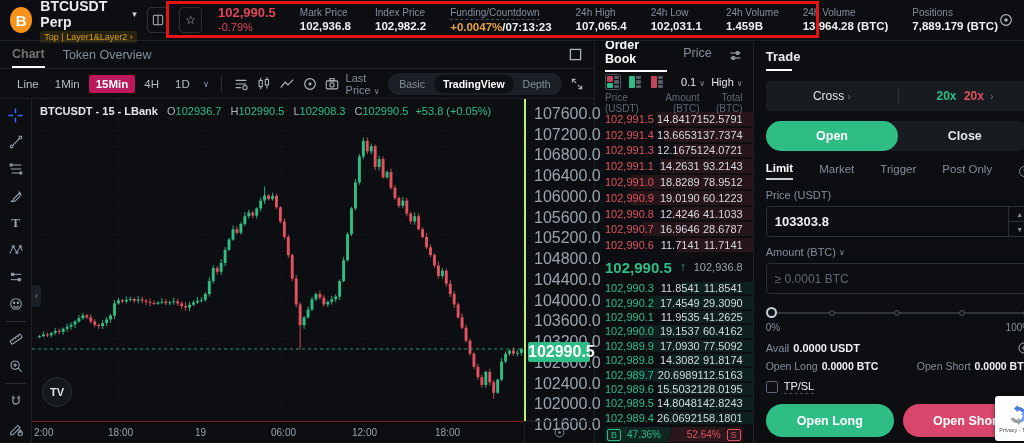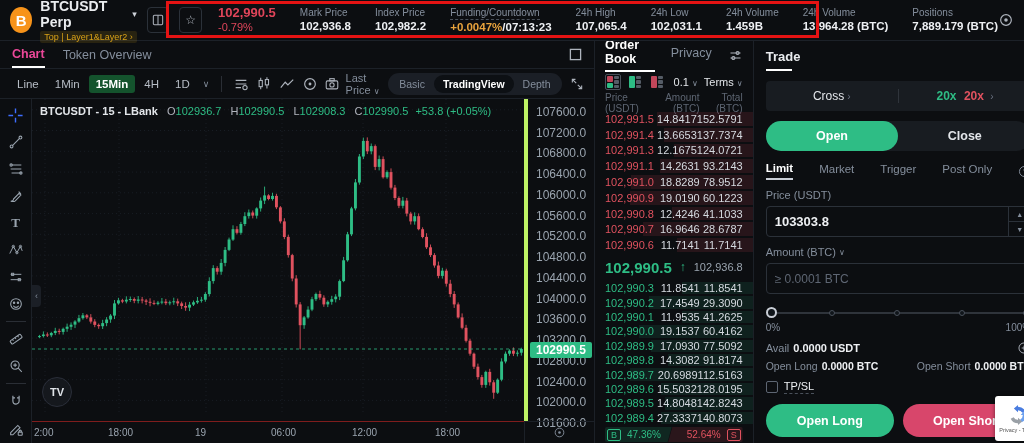--- a/index.html
+++ b/index.html
@@ -32,25 +32,25 @@
 
   
   .main { display:flex; height:402px; }
   .chart-col { width:595px; border-right:1px solid #1c2128; display:flex; flex-direction:column; }
   .ob-col { width:212px; border-right:1px solid #1c2128; display:flex; flex-direction:column; }
   .trade-col { flex:1; position:relative; padding:8px 12px 0 12px; }
 
   
   .chart-tabs { height:28px; border-bottom:1px solid #1c2128; display:flex; align-items:center; padding:0 12px; gap:18px; }
   .ctab { font-size:12.5px; color:#848e9c; cursor:pointer; height:100%; display:flex; align-items:center; }
-  .ctab.active { color:#ec4899; font-weight:bold; border-bottom:2px solid #fff; }
+  .ctab.active { color:#737373; font-weight:bold; border-bottom:2px solid #fff; }
   .tabs-right { margin-left:auto; color:#aeb4bd; display:flex; align-items:center; }
   .chart-toolbar { height:30px; border-bottom:1px solid #1c2128; display:flex; align-items:center; padding:0 10px; gap:4px; }
   .tb-item { color:#b7bdc6; font-size:11.5px; padding:3px 7px; border-radius:3px; cursor:pointer; }
-  .tb-item.active { background:#14532d; color:#fff; font-weight:bold; }
+  .tb-item.active { background:#be185d; color:#fff; font-weight:bold; }
   .tb-caret { color:#848e9c; font-size:9px; padding:0 2px; }
   .tb-div { width:1px; height:16px; background:#2a2e35; margin:0 6px; }
   .tb-icon { width:24px; height:22px; display:flex; align-items:center; justify-content:center; color:#aeb4bd; cursor:pointer; }
   .tb-right { margin-left:auto; display:flex; align-items:center; gap:8px; }
   .last-price { font-size:11px; color:#848e9c; cursor:pointer; }
   .mode-group { background:#1b1f26; border-radius:13px; padding:2px; display:flex; }
   .mode-item { font-size:10.5px; color:#848e9c; padding:3px 9px; border-radius:11px; cursor:pointer; }
   .mode-item.active { background:#0d1014; color:#fff; font-weight:bold; }
 
   
@@ -63,21 +63,21 @@
   .canvas { position:absolute; left:32px; top:0; width:493px; bottom:28px; overflow:hidden; }
   .legend { position:absolute; left:8px; top:6px; font-size:11px; z-index:5; white-space:nowrap; }
   .legend b { color:#e3e6ea; font-weight:bold; }
   .lg-l { color:#b2b5be; margin-left:6px; } .lg-v { color:#2ebd85; }
   .tv-logo { position:absolute; left:10px; bottom:8px; width:30px; height:30px; border-radius:50%;
              background:#15181d; border:1px solid #2a2e39; color:#dfe3e8; font-weight:bold; font-size:11px;
              display:flex; align-items:center; justify-content:center; z-index:5; }
   .collapse-tab { position:absolute; left:0; top:186px; width:9px; height:22px; background:#1b1f26;
                   border-radius:0 4px 4px 0; color:#848e9c; font-size:9px; display:flex; align-items:center;
                   justify-content:center; z-index:5; cursor:pointer; }
-  .yaxis { position:absolute; right:0; top:0; width:70px; bottom:22px; border-left:4px solid #bef264; font-size:12px; color:#9aa4af; }
+  .yaxis { position:absolute; right:0; top:0; width:70px; bottom:22px; border-left:2px solid #bef264; font-size:16px; color:#9aa4af; }
   .ylab { position:absolute; left:8px; }
   .price-badge { position:absolute; left:2px; width:62px; text-align:center; background:#2ebd85; color:#fff;
                  font-weight:bold; border-radius:2px; padding:1px 0; z-index:4; }
   .xaxis { position:absolute; left:32px; right:70px; bottom:0; height:22px; border-top:1px solid #7f1d1d;
            font-size:10px; color:#9aa4af; overflow:hidden; }
   .xlab { position:absolute; top:5px; }
   .axis-corner { position:absolute; right:0; bottom:0; width:70px; height:22px; border-top:1px solid #1c2128;
                  border-left:1px solid #1c2128; display:flex; align-items:center; justify-content:center; color:#848e9c; }
 
   
@@ -705,21 +705,21 @@
               <circle cx="9" cy="9" r="6" fill="none" stroke="#848e9c" stroke-width="1.3"></circle>
               <circle cx="9" cy="9" r="1.8" fill="#848e9c"></circle>
             </svg>
         </div>
       </div>
     </div>
 
     <div class="ob-col">
       <div class="ob-tabs" id="ob-tabs">
           <span class="ob-tab active">Order Book</span>
-          <span class="ob-tab">Privacy</span>
+          <span class="ob-tab">Price</span>
         <span class="ob-filter">
           <svg class="ic" width="15" height="15" viewBox="0 0 18 18" stroke="#aeb4bd" fill="none" stroke-width="1.3">
               <path d="M3 6h12M3 12h12"></path>
               <circle cx="11.5" cy="6" r="1.8"></circle>
               <circle cx="6.5" cy="12" r="1.8"></circle>
             </svg>
         </span>
       </div>
       <div class="ob-controls">
         <span class="layout-ic active">
@@ -747,21 +747,21 @@
           <span class="lc">
               <div class="red-c"></div>
             </span>
           <span class="lc">
               <div class="gray-c"></div>
               <div class="gray-c"></div>
               <div class="gray-c"></div>
             </span>
         </span>
         <span class="ob-dd"><span>0.1</span> <span class="dd-caret">∨</span></span>
-        <span class="ob-dd"><span>Terms</span> <span class="dd-caret">∨</span></span>
+        <span class="ob-dd"><span>High</span> <span class="dd-caret">∨</span></span>
       </div>
       <div class="ob-head" id="ob-head">
           <span>Price (USDT)</span>
           <span>Amount (BTC)</span>
           <span>Total (BTC)</span>
         </div>
       <div class="ob-rows asks" id="ob-asks">
           <div class="ob-row ask">
             <div class="depth" style="width:60.9%"></div>
             <span>102,991.5</span>
@@ -873,22 +873,22 @@
           </div>
           <div class="ob-row bid">
             <div class="depth" style="width:55.8%"></div>
             <span>102,989.5</span>
             <span>14.8048</span>
             <span>142.8243</span>
           </div>
           <div class="ob-row bid">
             <div class="depth" style="width:57.9%"></div>
             <span>102,989.4</span>
-            <span>27.3337</span>
-            <span>140.8073</span>
+            <span>26.0692</span>
+            <span>158.1801</span>
           </div>
         </div>
       <div class="bs-bar">
         <div class="bs-green"></div>
         <div class="bs-red"></div>
         <span class="bs-b">B</span>
         <span class="bs-bpct">47.36%</span>
         <span class="bs-spct">52.64%</span>
         <span class="bs-s">S</span>
       </div>

